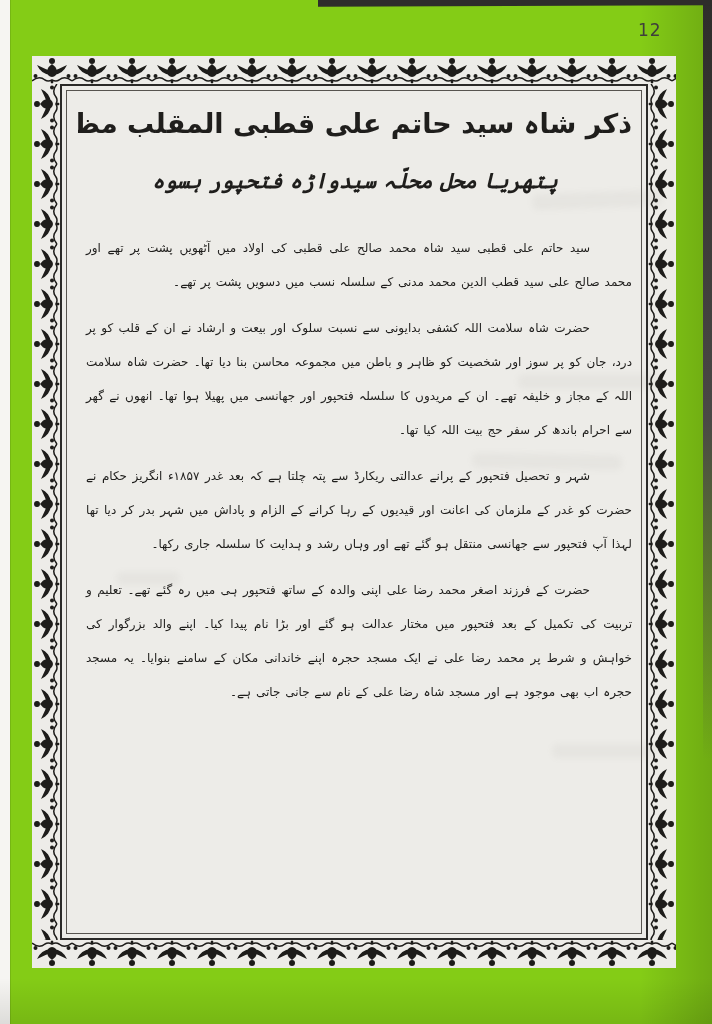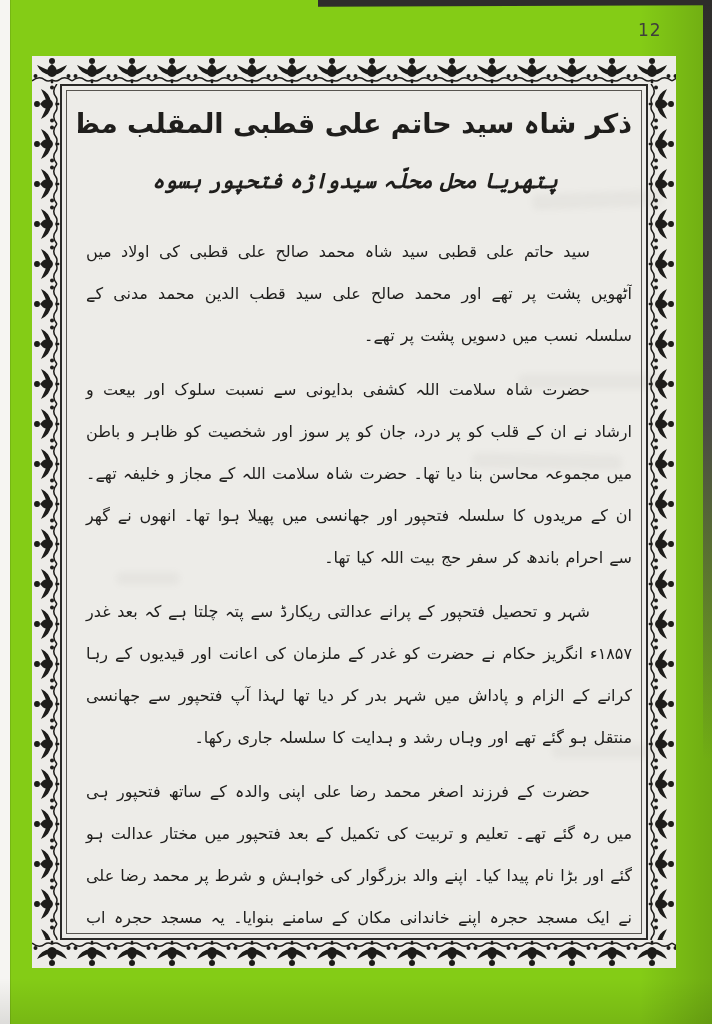--- a/index.html
+++ b/index.html
@@ -36,21 +36,21 @@
   .frame-inner{position:absolute;inset:4px;border:1px solid #57544f;}
   
   .content{
     position:absolute;left:46px;top:42px;right:44px;bottom:32px;
     overflow:hidden;color:#1f1e1c;text-align:center;
   }
   .title{font-weight:bold;font-size:27px;line-height:1.9;white-space:nowrap;}
   .subtitle{font-weight:bold;font-size:21px;line-height:1.8;margin-top:14px;white-space:nowrap;font-style:italic;}
   .body-text{margin-top:30px;text-align:justify;text-align-last:right;}
   .body-text p{
-    margin:0 0 12px 8px;font-size:16px;line-height:42px;
+    margin:0 0 12px 8px;font-size:12px;line-height:34px;
     text-indent:42px;word-spacing:1px;
   }
   
   .ghost{position:absolute;background:#8a8781;opacity:.07;filter:blur(3px);border-radius:6px;}
   .g1{left:500px;top:136px;width:130px;height:16px;transform:rotate(-2deg);}
   .g2{left:486px;top:318px;width:140px;height:15px;}
   .g3{left:440px;top:398px;width:150px;height:15px;transform:rotate(1deg);}
   .g4{left:84px;top:516px;width:64px;height:13px;}
   .g5{left:520px;top:688px;width:104px;height:14px;}
   .hidden-defs{position:absolute;width:0;height:0;overflow:hidden;}

